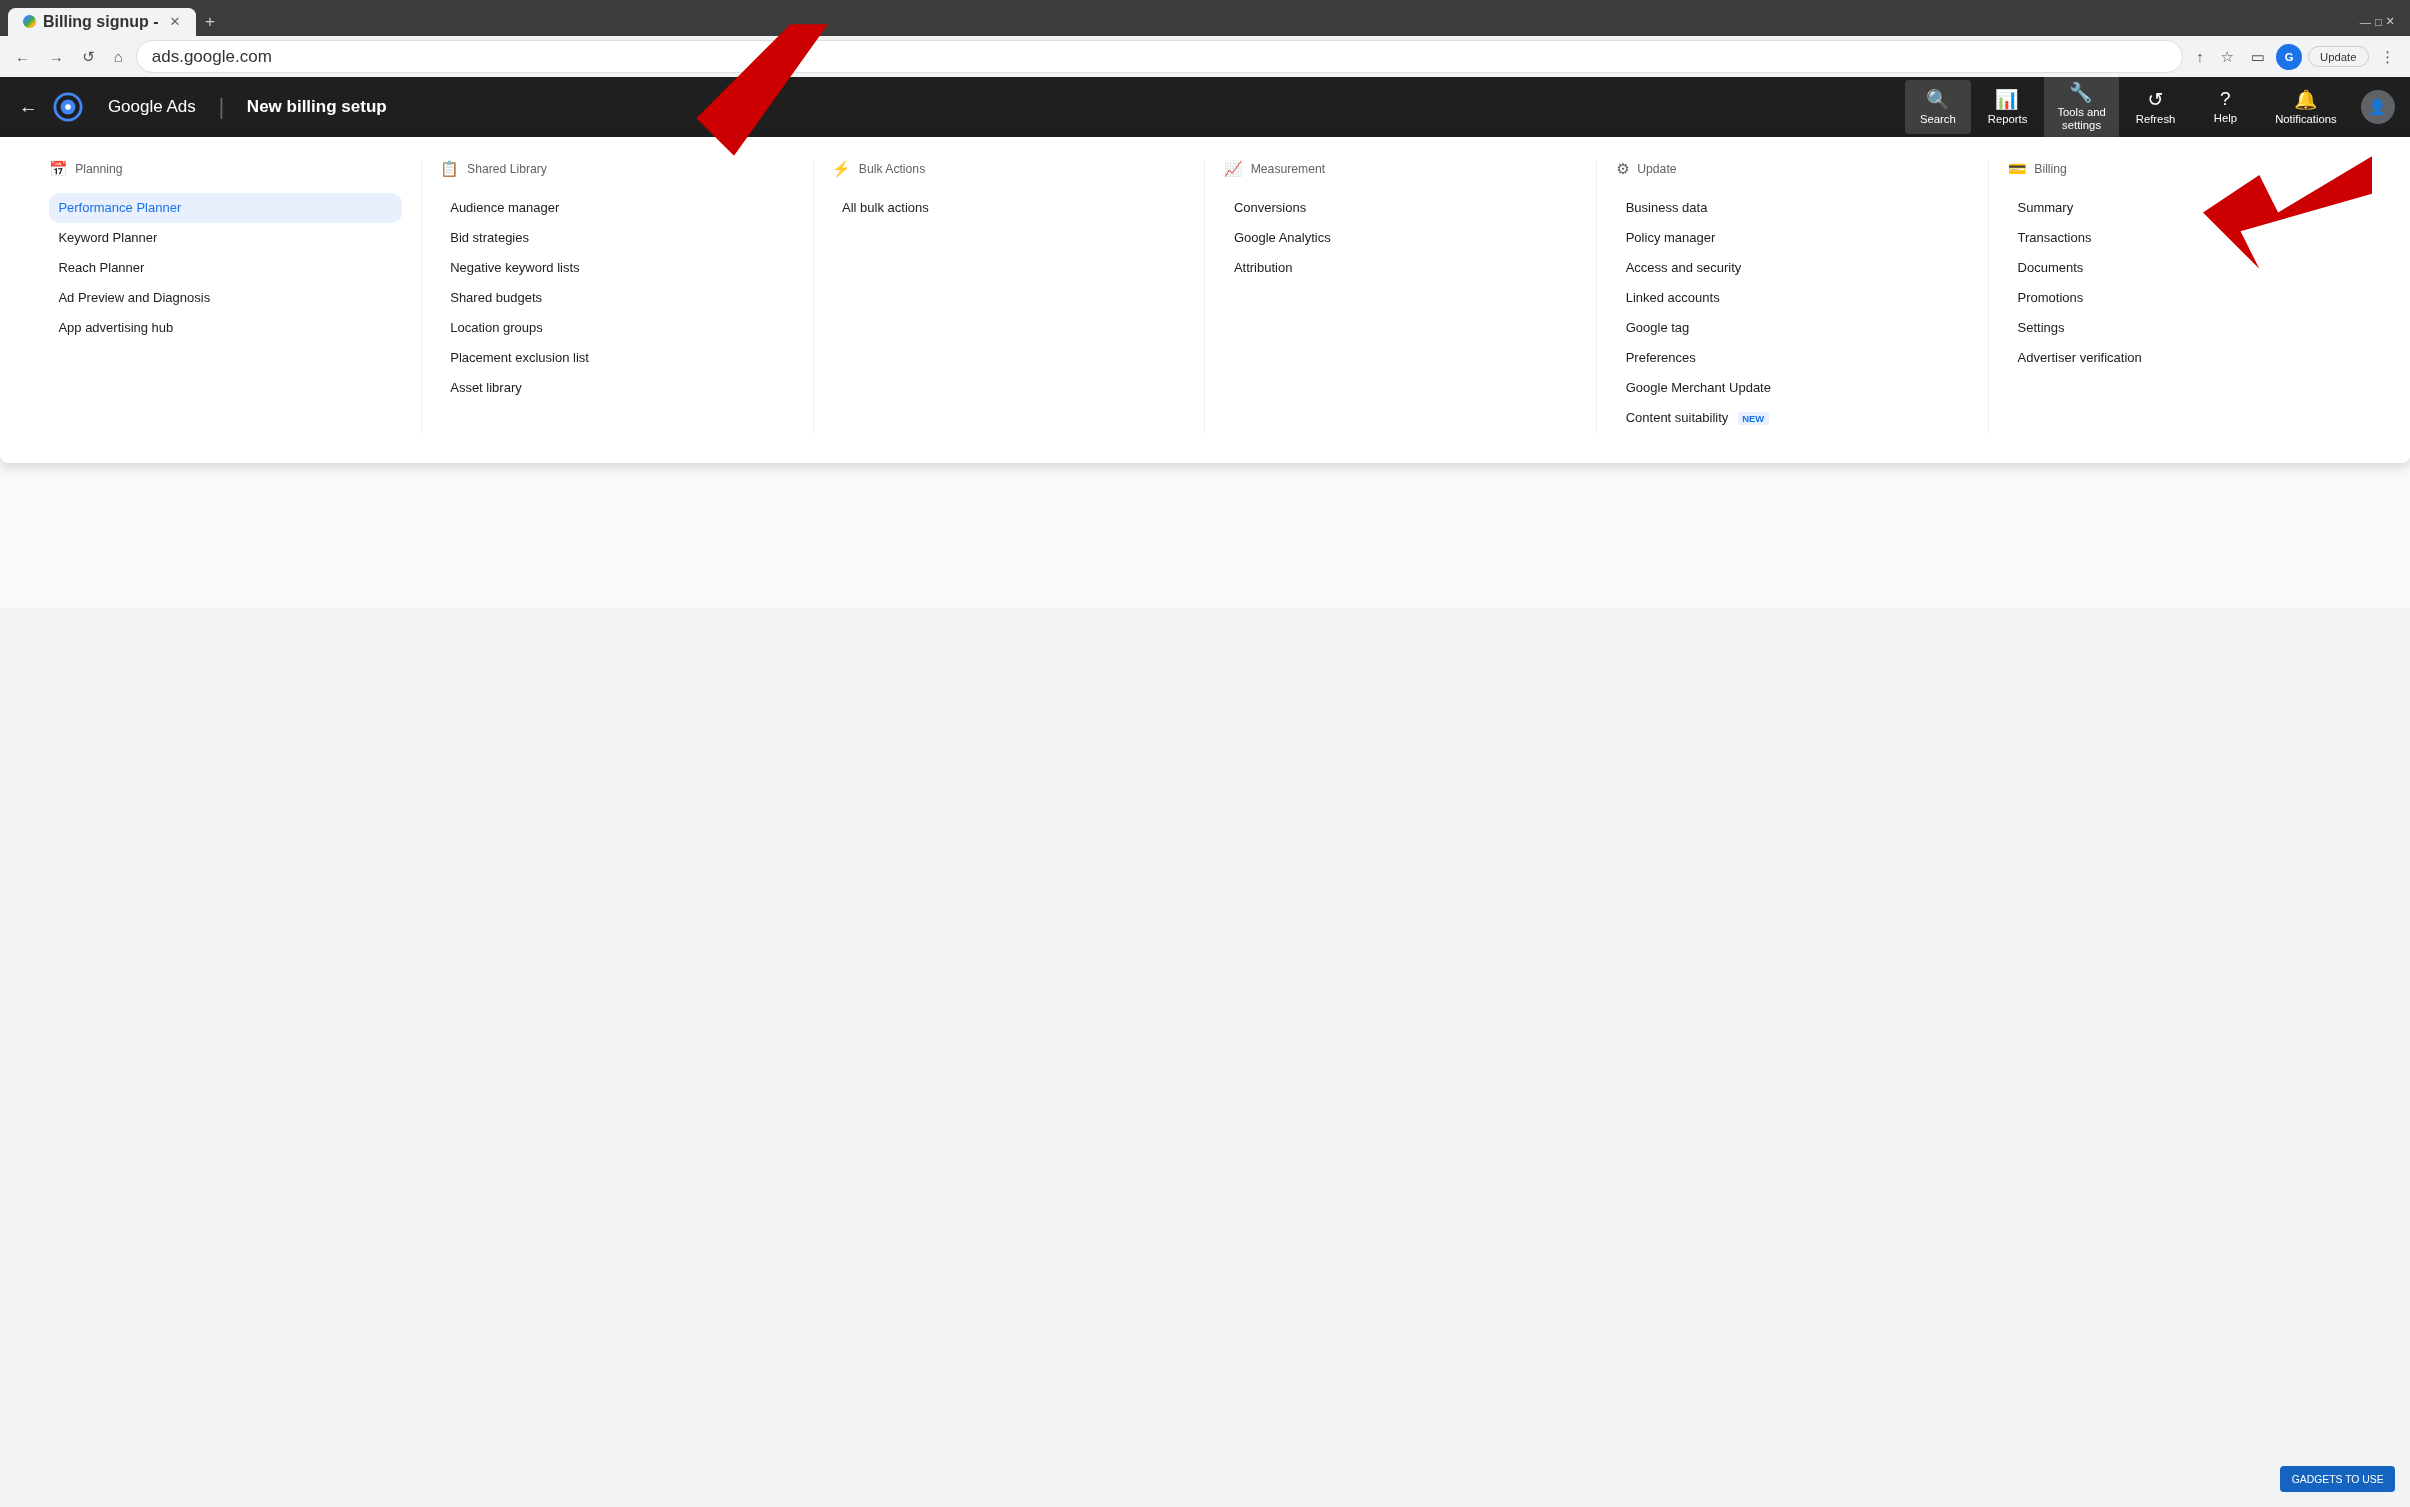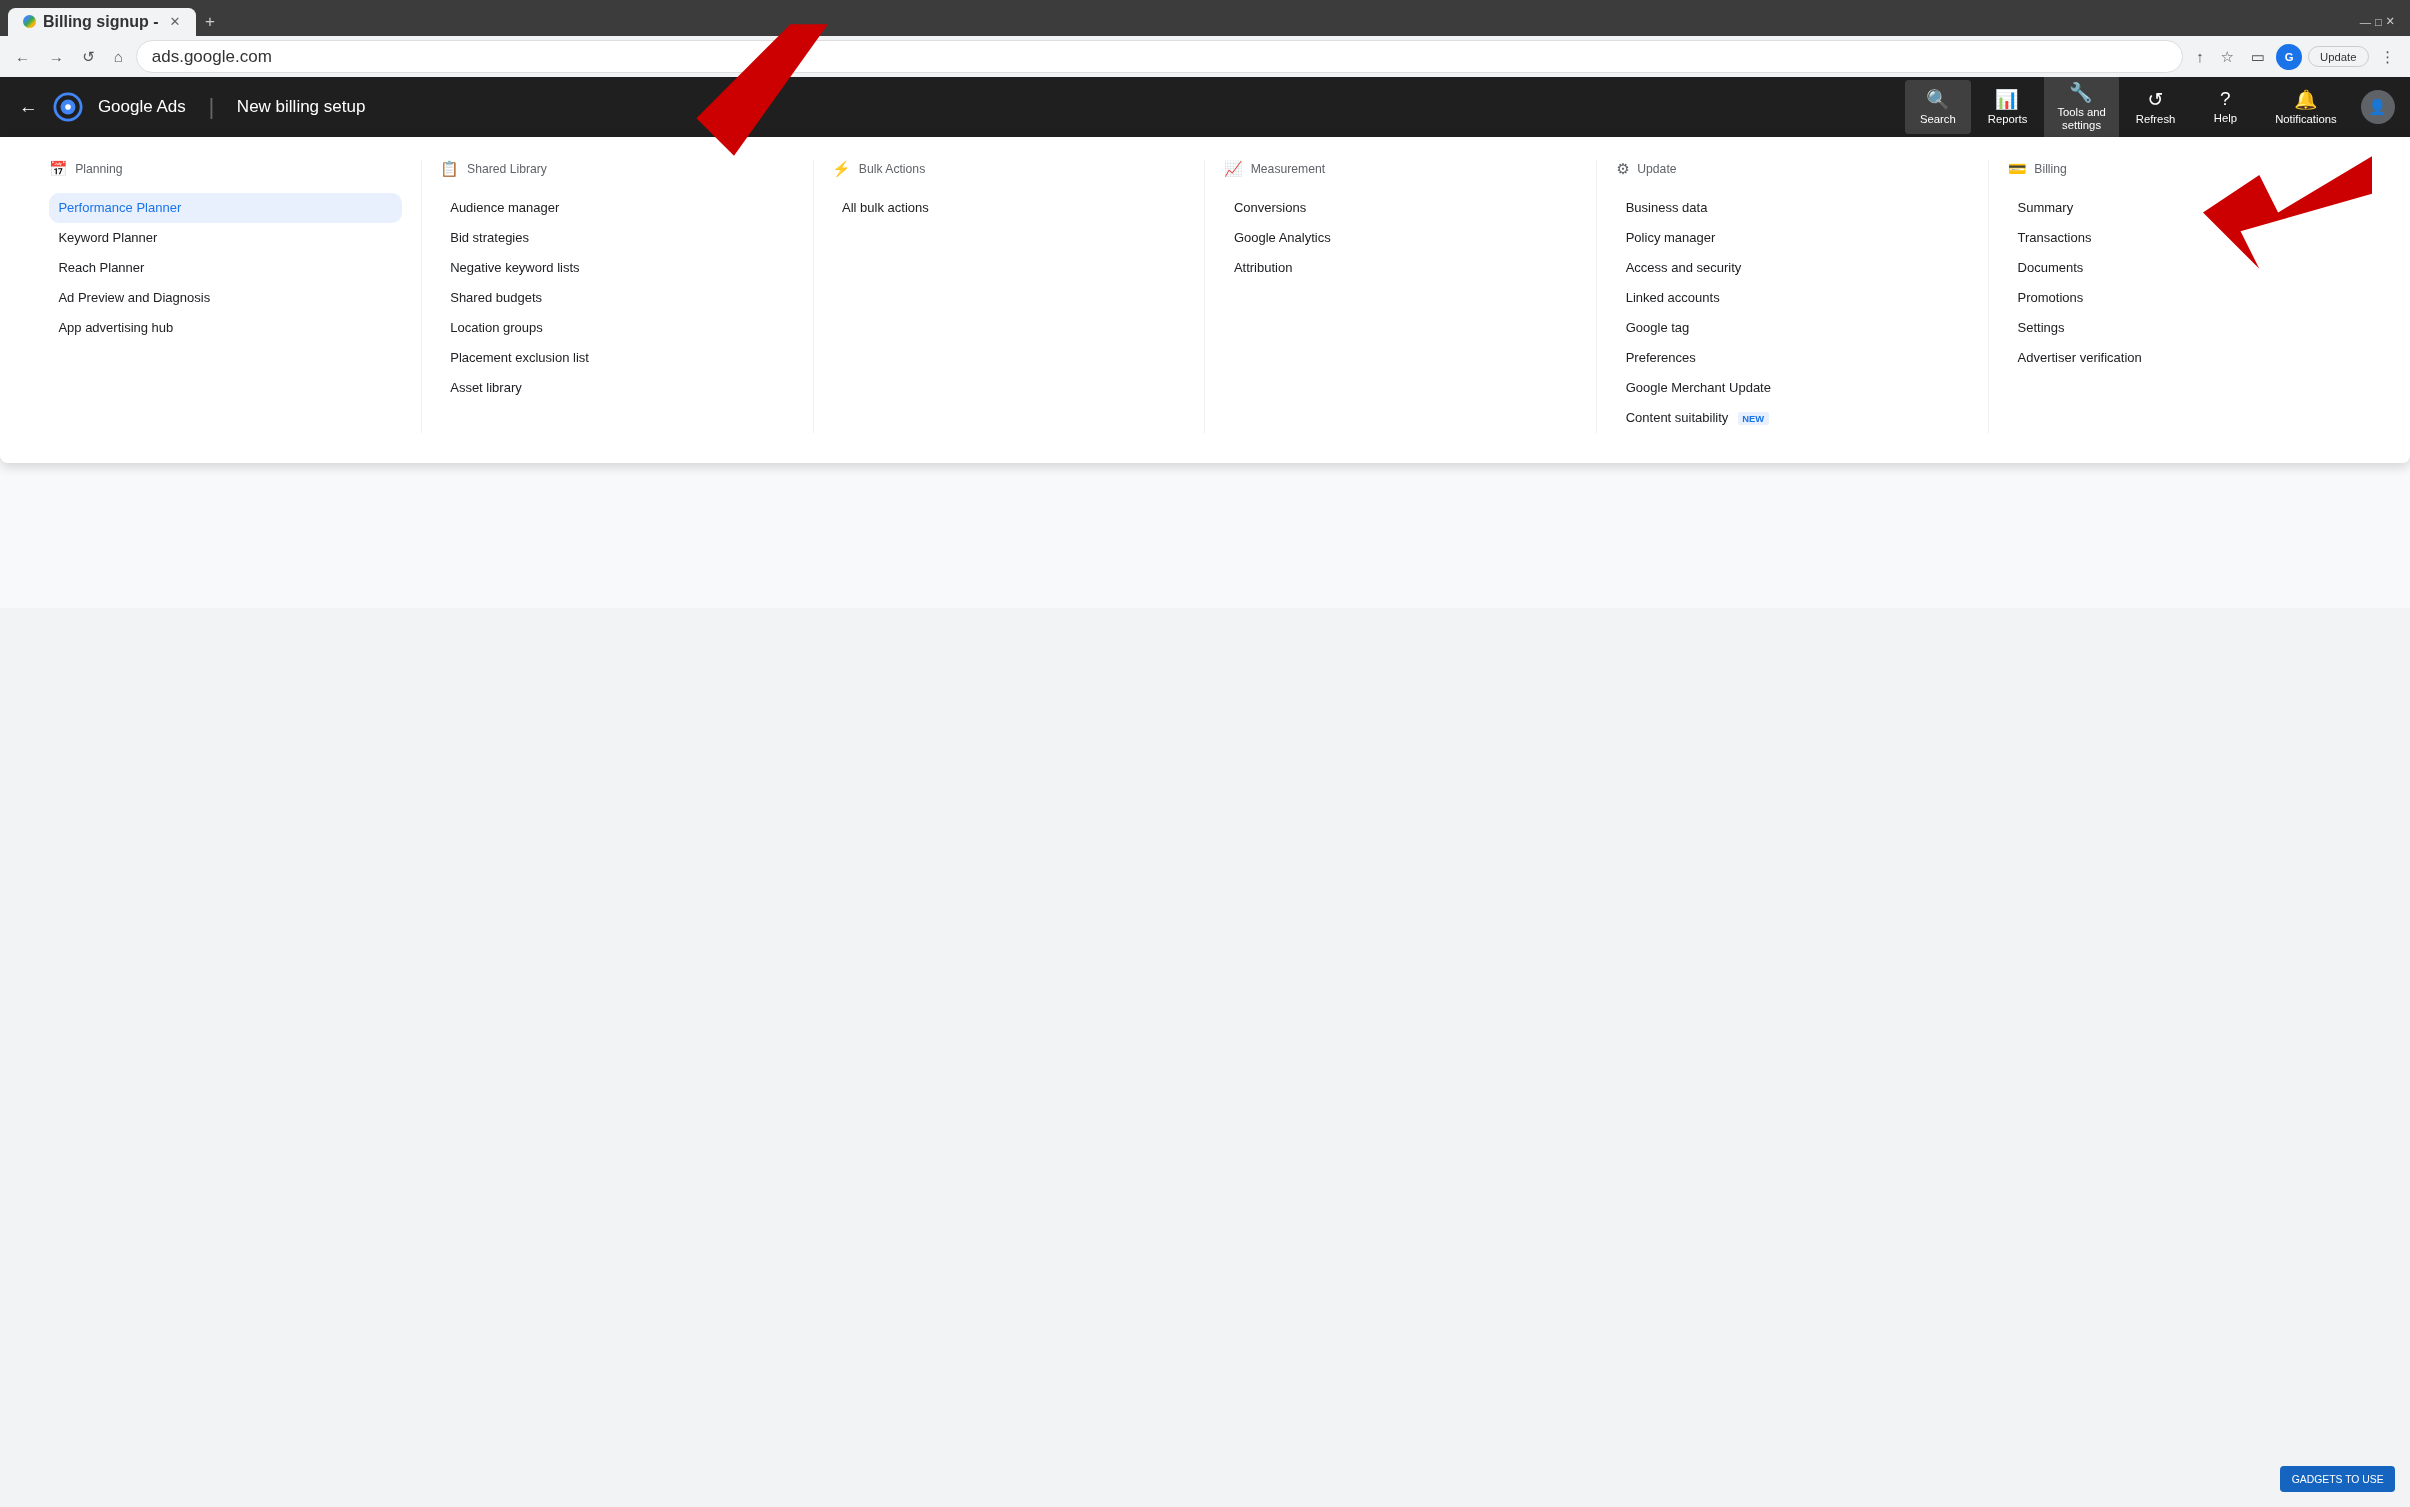--- a/index.html
+++ b/index.html
@@ -137,40 +137,40 @@
     }
     .back-btn {
       color: white;
       font-size: 19px;
       cursor: pointer;
       padding: 3.8px;
     }
     .google-ads-logo {
       display: flex;
       align-items: center;
-      gap: 15px;
+      gap: 25px;
     }
     .logo-icon {
       width: 30px;
       height: 30px;
     }
     .google-ads-text {
       font-size: 17px;
       font-weight: 400;
       color: white;
     }
     .header-divider {
       color: #666;
       font-size: 22.6px;
       margin: 0 11.3px;
     }
     .account-name {
       font-size: 17px;
       color: white;
-      font-weight: 400;
+      font-weight: 700;
     }
 
     .ads-header-right {
       display: flex;
       align-items: center;
       gap: 3.8px;
     }
     .header-tool {
       display: flex;
       flex-direction: column;

